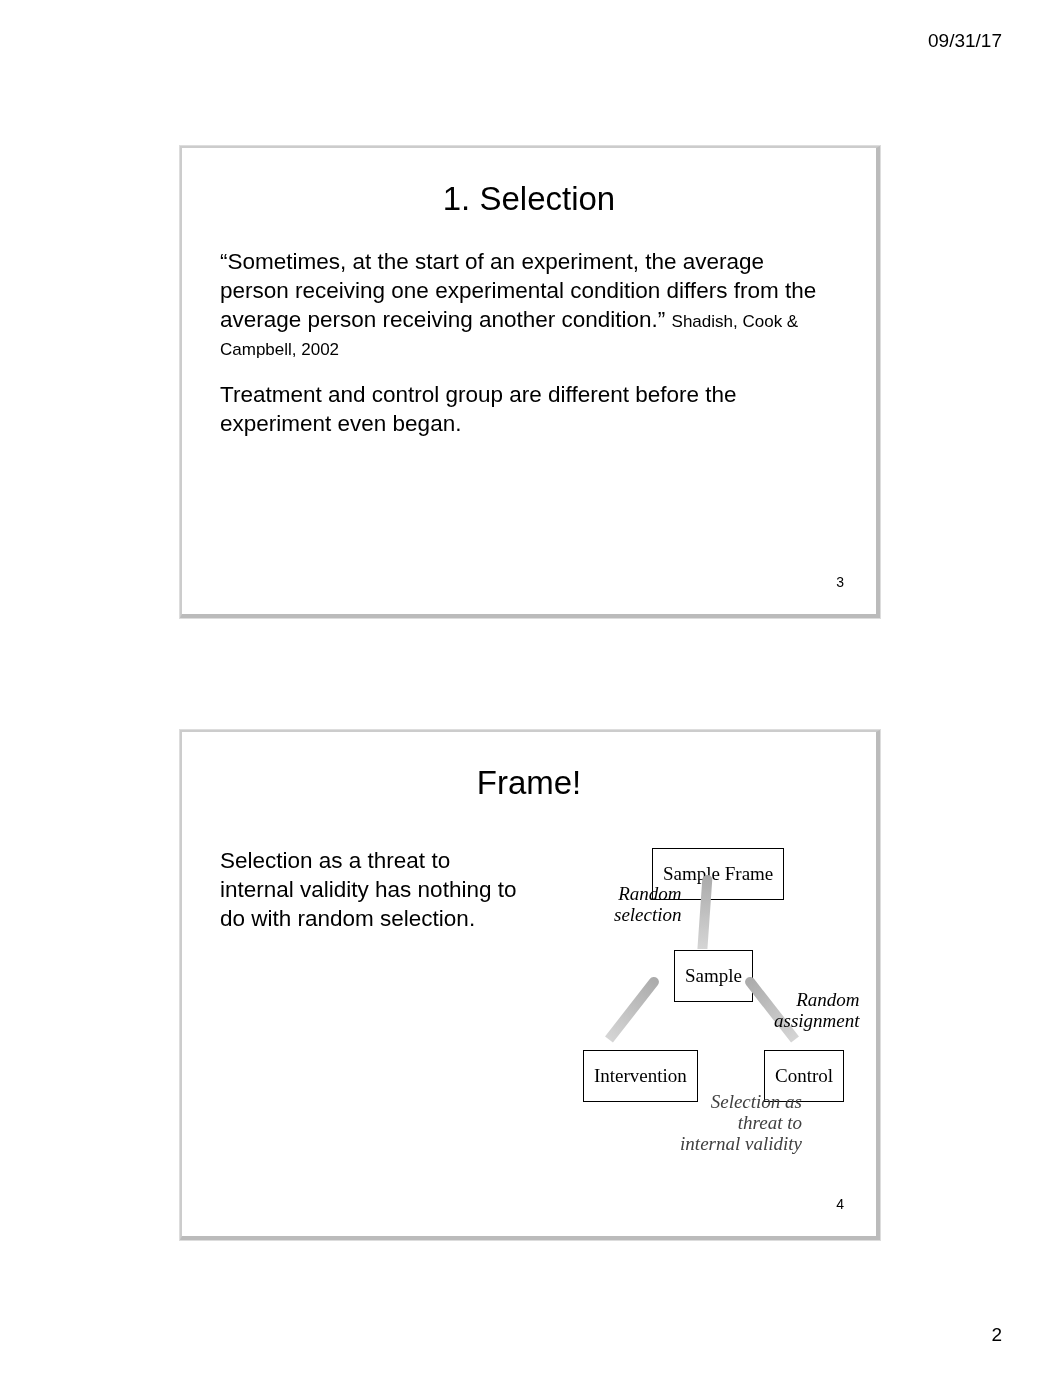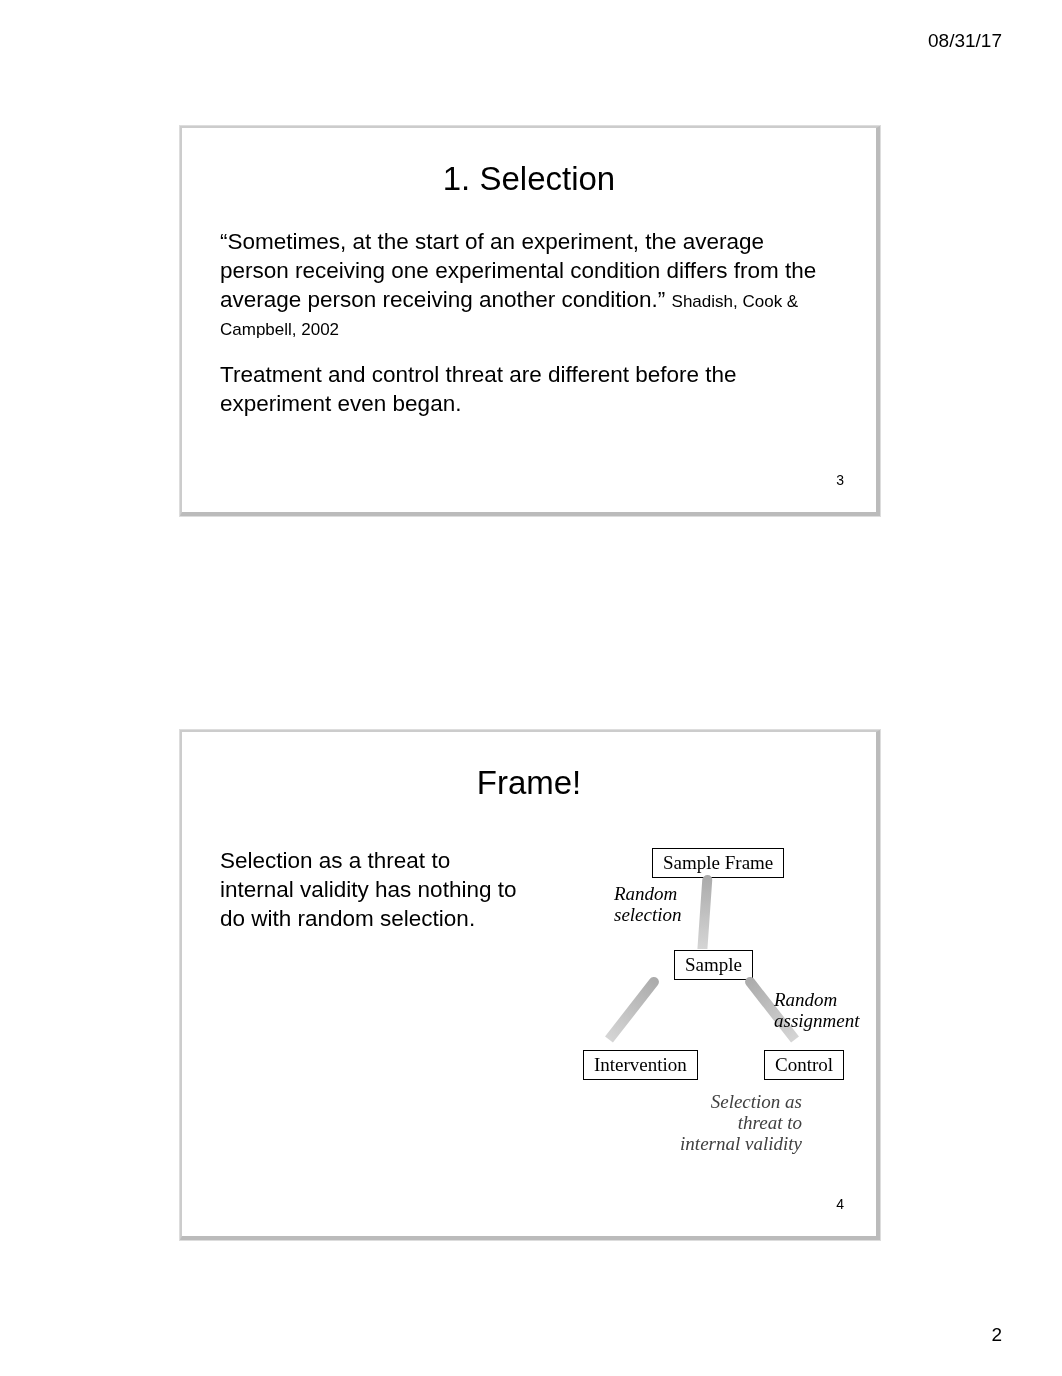--- a/index.html
+++ b/index.html
@@ -27,21 +27,21 @@
     position: absolute;
     left: 180px;
     width: 700px;
     background: #ffffff;
     border-top: 2px solid #ccc;
     border-left: 2px solid #ccc;
     border-right: 4px solid #bbb;
     border-bottom: 4px solid #bbb;
     box-shadow: inset 0 0 0 3px #fff, 0 0 0 1px #ddd;
   }
-  .slide-1 { top: 126px; height: 390px; }
+  .slide-1 { top: 146px; height: 472px; }
   .slide-2 { top: 730px; height: 510px; }
   .slide-inner {
     position: absolute;
     inset: 10px;
   }
   .slide-title {
     text-align: center;
     font-size: 33px;
     font-weight: normal;
     margin-top: 22px;
@@ -76,34 +76,35 @@
     left: 350px;
     top: 100px;
     width: 330px;
     height: 370px;
     font-family: "Times New Roman", Times, serif;
   }
   .dbox {
     position: absolute;
     background: #fff;
     border: 1px solid #000;
-    padding: 3px 10px;
+    padding: 14px 10px;
     font-size: 19px;
     white-space: nowrap;
     text-align: center;
   }
   .box-sampleframe { left: 110px; top: 6px; }
   .box-sample { left: 132px; top: 108px; }
   .box-intervention { left: 5px; top: 208px; margin-left: 36px; }
   .box-control { left: 222px; top: 208px; }
   .lbl {
     position: absolute;
     font-style: italic;
     font-size: 19px;
     line-height: 1.1;
+    text-align: right;
   }
   .lbl-random-selection { left: 72px; top: 42px; }
   .lbl-random-assignment { left: 232px; top: 148px; }
   .lbl-threat {
     left: 60px; top: 250px;
     color: #404040;
     text-align: right;
     width: 200px;
   }
   .arrow {
@@ -130,33 +131,33 @@
     left: 200px; top: 136px;
     width: 10px; height: 78px;
     transform: rotate(-38deg);
     transform-origin: top center;
     border-radius: 5px 5px 0 0;
   }
 </style>
 </head>
 <body>
 
-<div class="page-date">08/31/17</div>
+<div class="page-date">09/31/17</div>
 <div class="page-number">2</div>
 
 <div class="slide slide-1">
   <div class="slide-inner">
     <h1 class="slide-title">1. Selection</h1>
 
     <p class="body-text">
       <span>“</span><span>Sometimes, at the start of an experiment, the average person receiving one experimental condition differs from the average person receiving another condition.</span><span>”</span>
       <span class="citation">Shadish, Cook &amp; Campbell, 2002</span>
     </p>
 
-    <p class="body-text">Treatment and control threat are different before the experiment even began.</p>
+    <p class="body-text">Treatment and control group are different before the experiment even began.</p>
 
     <div class="slide-number">3</div>
   </div>
 </div>
 
 <div class="slide slide-2">
   <div class="slide-inner">
     <h1 class="slide-title">Frame!</h1>
 
     <div class="s2-left">Selection as a threat to internal validity has nothing to do with random selection.</div>

